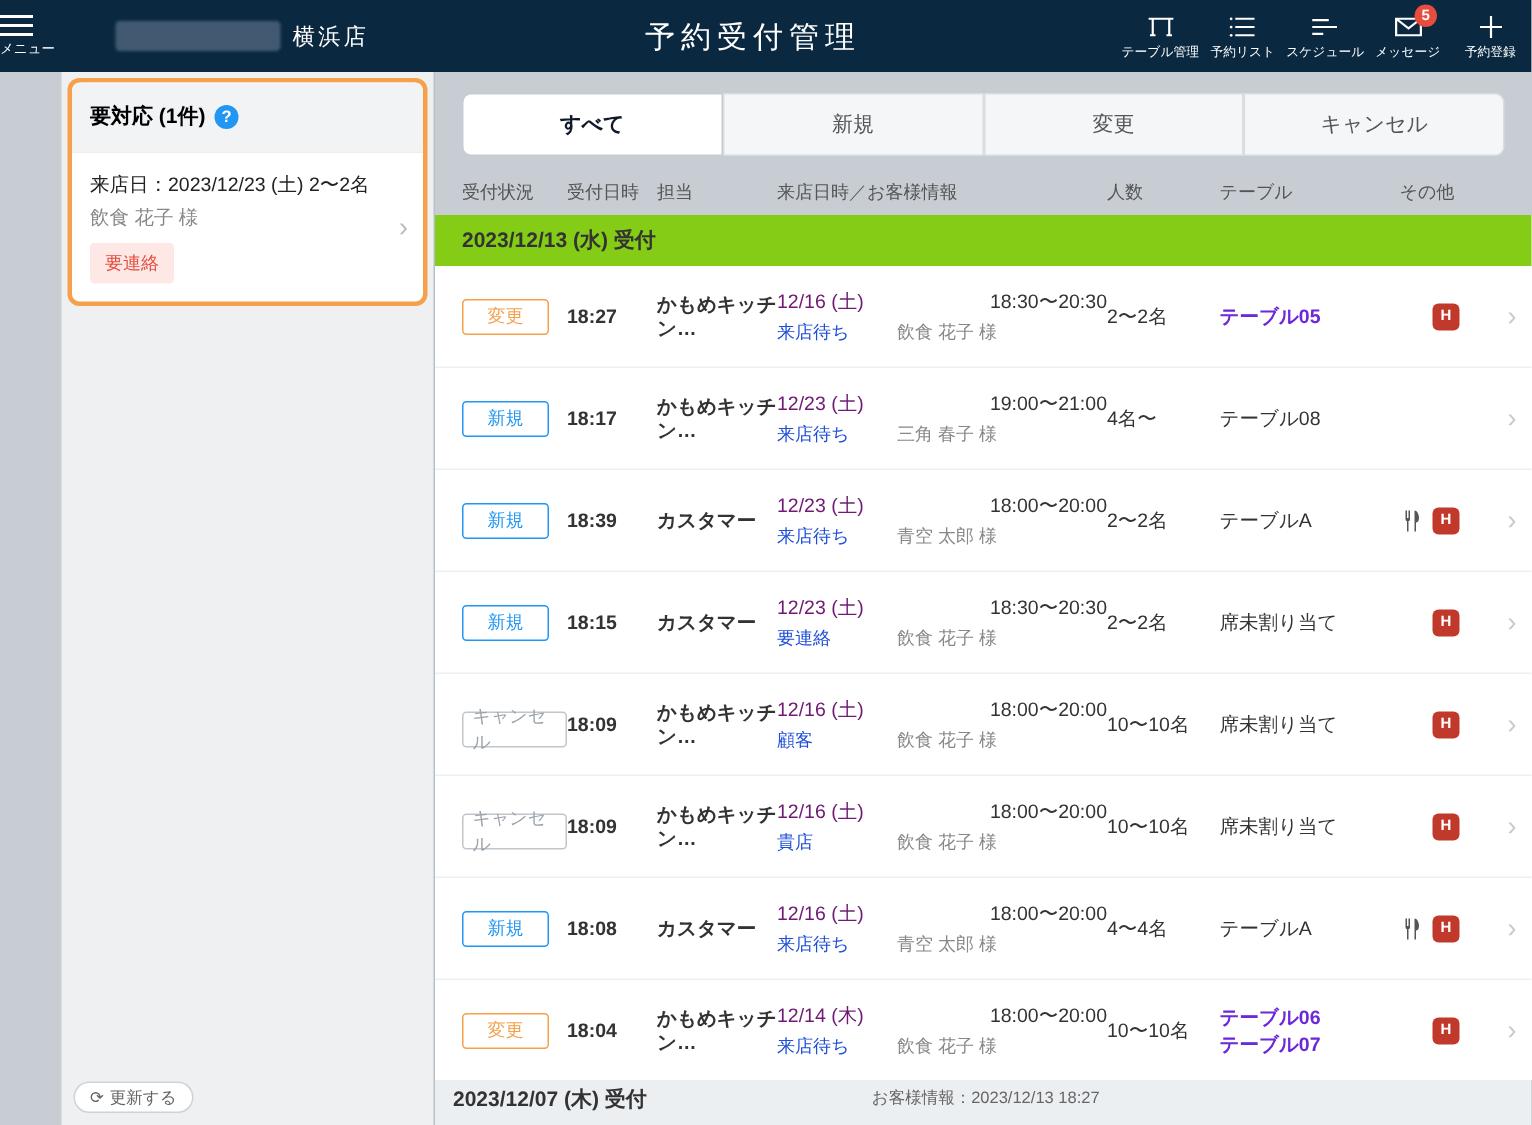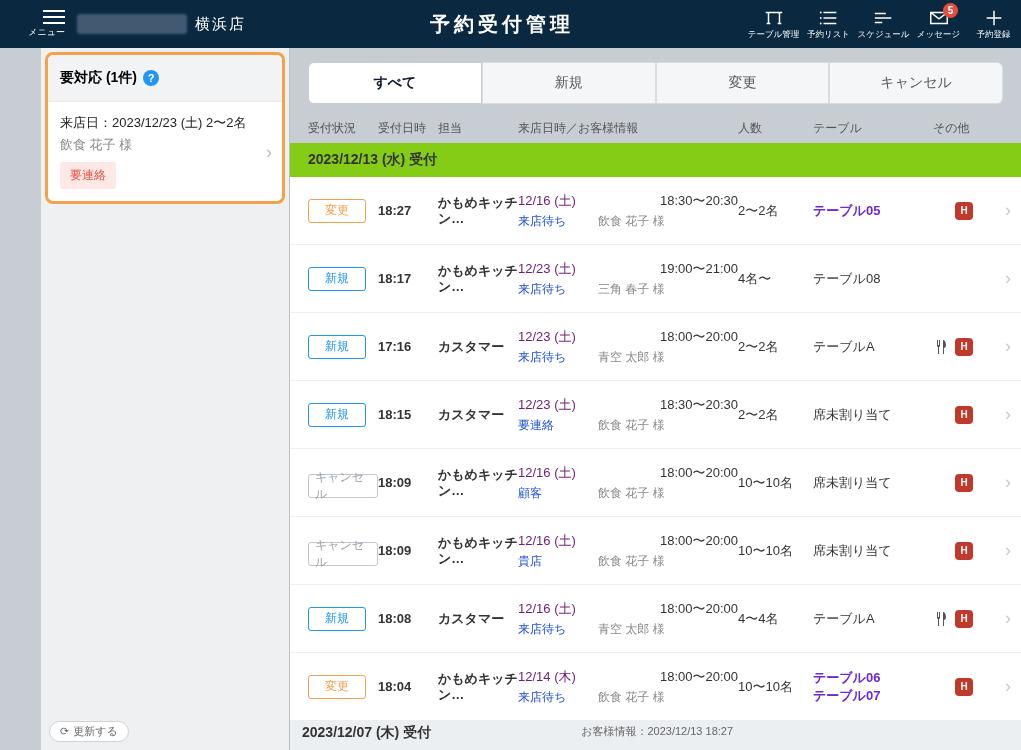--- a/index.html
+++ b/index.html
@@ -1,28 +1,28 @@
 <!DOCTYPE html>
 <html><head>
 <meta charset="utf-8">
 <style>
 * { box-sizing: border-box; margin: 0; padding: 0; font-family: -apple-system, "Hiragino Sans", sans-serif; }
 body { width: 1021px; height: 750px; background: #c7cdd3; overflow: hidden; }
 .app { width: 1021px; height: 750px; display: flex; flex-direction: column; }
 
 
 .header { height: 48px; background: #0a2940; color: #fff; display: flex; align-items: center; }
-.menu-btn { width: 65px; height: 48px; display: flex; flex-direction: column; align-items: flex-end; justify-content: center; gap: 2px; }
+.menu-btn { width: 65px; height: 48px; display: flex; flex-direction: column; align-items: flex-start; justify-content: center; gap: 2px; }
 .menu-btn .bars { display: flex; flex-direction: column; gap: 4px; }
 .menu-btn .bars span { width: 22px; height: 2px; background: #fff; }
 .menu-btn .lbl { font-size: 9px; }
 .store { display: flex; align-items: center; padding: 0 12px; height: 48px; gap: 8px; }
 .store .blur { width: 110px; height: 20px; background: #415a72; border-radius: 3px; filter: blur(1px); }
 .store .name { font-size: 15px; letter-spacing: 2px; }
-.title { flex: 1; text-align: center; font-size: 20px; font-weight: 700; letter-spacing: 4px; }
+.title { flex: 1; text-align: center; font-size: 20px; font-weight: 400; letter-spacing: 4px; }
 .hicons { display: flex; align-items: center; }
 .hicon { width: 55px; height: 48px; display: flex; flex-direction: column; align-items: center; justify-content: center; gap: 1px; position: relative; }
 .hicon svg { width: 22px; height: 20px; }
 .hicon .lbl { font-size: 8.5px; white-space: nowrap; }
 .badge { position: absolute; top: 3px; right: 8px; background: #e74c3c; color: #fff; font-size: 10px; min-width: 15px; height: 15px; border-radius: 8px; display: flex; align-items: center; justify-content: center; font-weight: bold; }
 
 
 .body { flex: 1; display: flex; min-height: 0; padding-left: 41px; }
 
 
@@ -215,21 +215,21 @@
               <div class="tbl ">テーブル08</div>
             </div>
     <div class="c-other other">
       
       
     </div>
     <div class="rchev">›</div>
   </div>
           <div class="row">
     <div class="c-status"><span class="status-pill st-new">新規</span></div>
-    <div class="c-time time">17:16</div>
+    <div class="c-time time">18:39</div>
     <div class="c-staff staff">カスタマー</div>
     <div class="c-visit visit">
               <div class="d">12/23 (土)</div>
               <div class="s">来店待ち</div>
             </div>
     <div class="c-range range">
               <div class="t">18:00〜20:00</div>
               <div class="g">青空 太郎 様</div>
             </div>
     <div class="c-party party">2〜2名</div>

